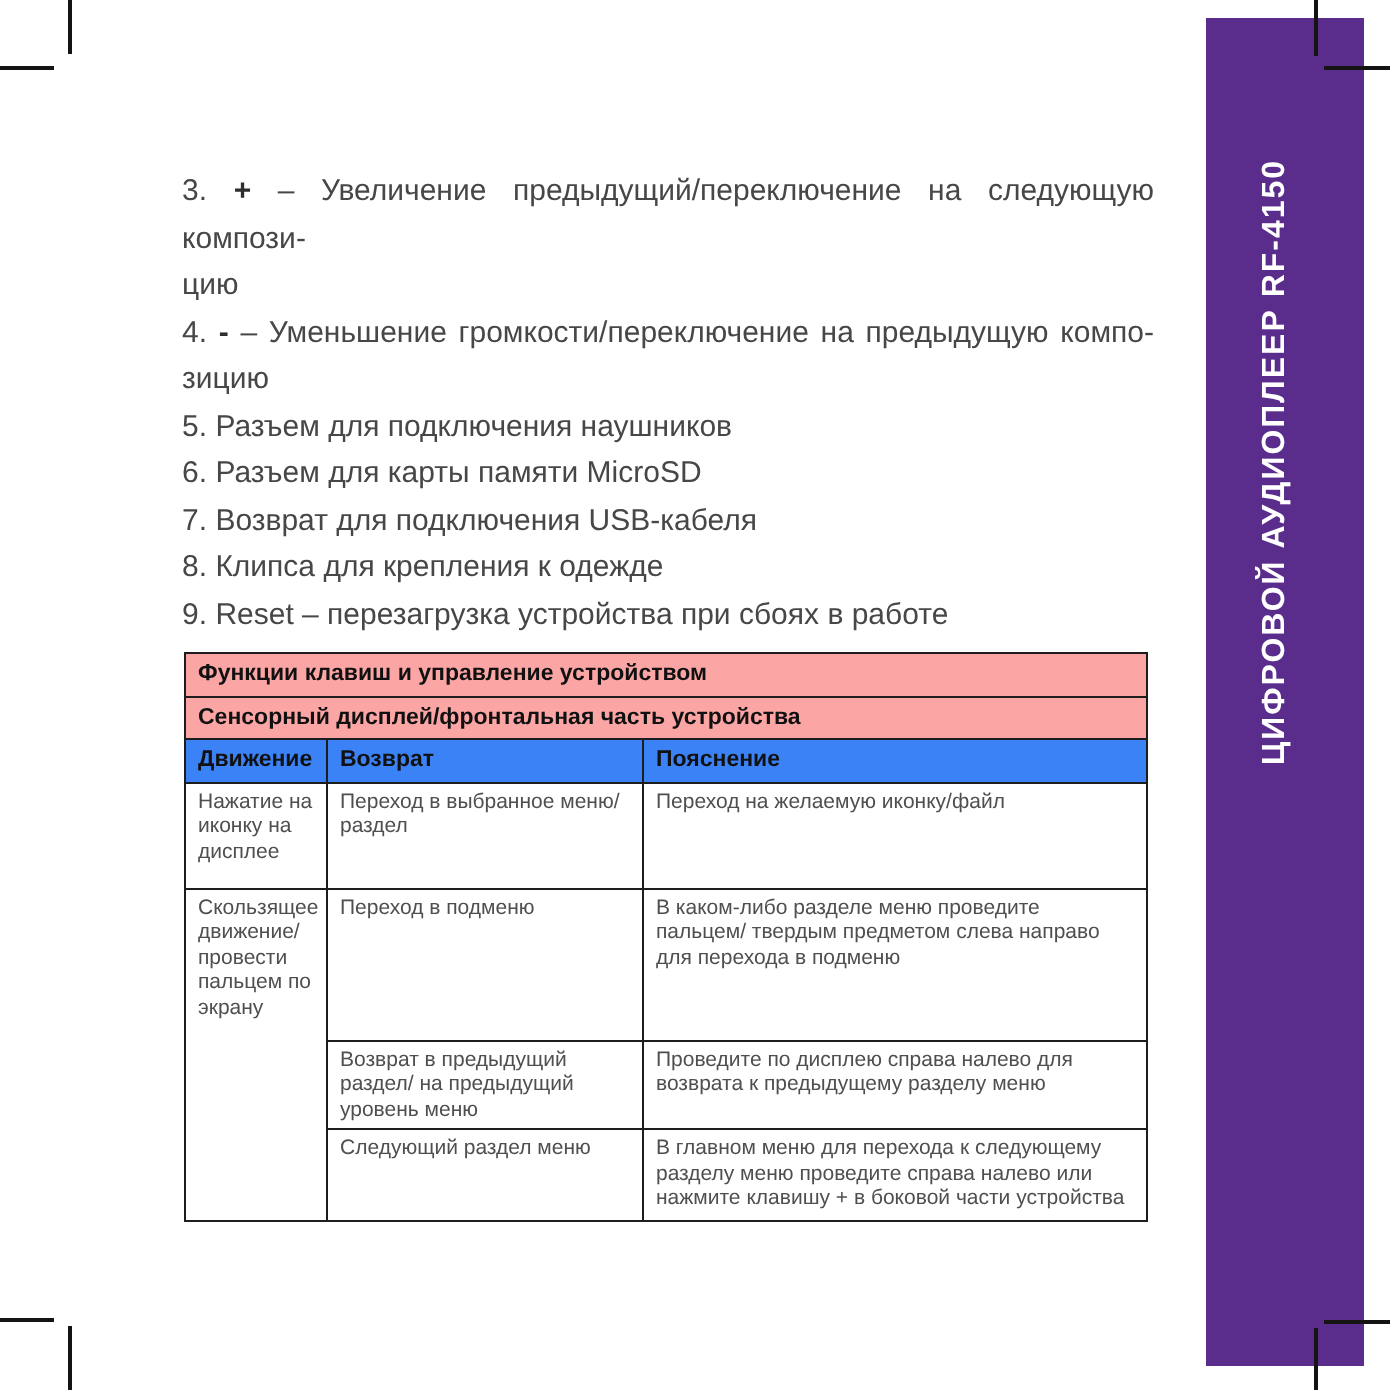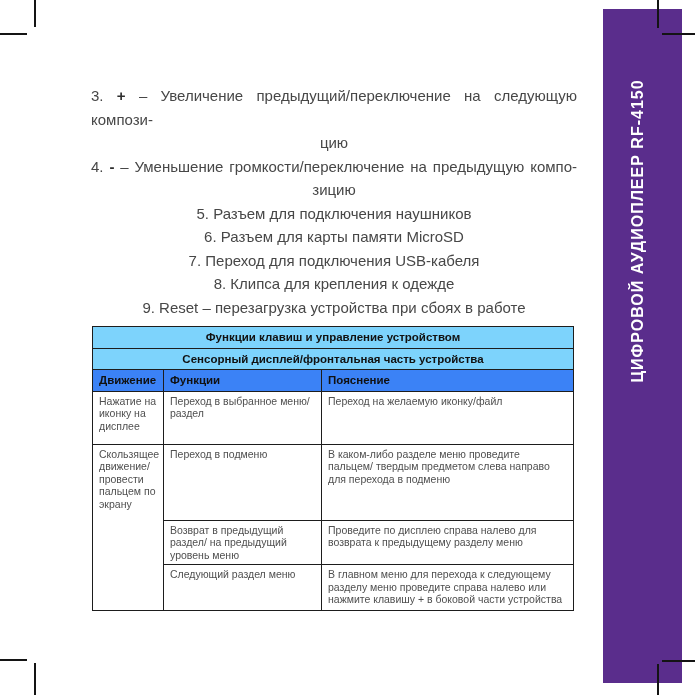--- a/index.html
+++ b/index.html
@@ -30,39 +30,39 @@
     transform-origin:center center;
     color:#ffffff;font-weight:bold;font-size:16px;letter-spacing:1px;
     white-space:nowrap;z-index:2;
   }
 
   
   .text-block{
     position:absolute;left:91px;top:84px;width:486px;
     font-size:15px;line-height:23.5px;color:#474747;
   }
-  .line{margin:0;text-align:center;}
+  .line{margin:0;}
   .line.just{text-align:justify;text-align-last:justify;}
   .sym{font-weight:bold;color:#2e2e2e;}
 
   
   .device-table{
     position:absolute;left:92px;top:326px;width:481px;
     border-collapse:collapse;table-layout:fixed;
     font-size:10.5px;line-height:12.5px;color:#4f4f4f;
   }
   .device-table td{
     border:1px solid #1d1d1d;
     padding:3px 6px 3px 6px;
     vertical-align:top;text-align:left;
     overflow:hidden;
   }
   .device-table td.gray{
-    background:#7dd3fc;font-weight:bold;color:#111111;font-size:11.5px;
-    padding-top:4px;padding-bottom:4px;text-align:center;
+    background:#fca5a5;font-weight:bold;color:#111111;font-size:11.5px;
+    padding-top:4px;padding-bottom:4px;
   }
   .device-table td.colhead{
     background:#3b82f6;font-weight:bold;color:#111111;font-size:11.5px;
     padding-top:4px;padding-bottom:4px;
   }
   col.c1{width:71px;}
   col.c2{width:158px;}
   col.c3{width:252px;}
   tr.rA{height:53px;margin-left:32px;}
   tr.rB{height:76px;}
@@ -84,41 +84,41 @@
 <div class="purple-bar" style="background: rgb(90, 45, 140);"></div>
 <div class="bar-label">ЦИФРОВОЙ АУДИОПЛЕЕР RF-4150</div>
 
 <div class="text-block">
   <p class="line just"><span>3. </span><span class="sym">+</span><span> – Увеличение предыдущий/переключение на следующую компози-</span></p>
   <p class="line"><span>цию</span></p>
   <p class="line just"><span>4. </span><span class="sym">-</span><span> – Уменьшение громкости/переключение на предыдущую компо-</span></p>
   <p class="line"><span>зицию</span></p>
   <p class="line"><span>5. </span><span>Разъем для подключения наушников</span></p>
   <p class="line"><span>6. </span><span>Разъем для карты памяти MicroSD</span></p>
-  <p class="line"><span>7. </span><span>Переход для подключения USB-кабеля</span></p>
+  <p class="line"><span>7. </span><span>Возврат для подключения USB-кабеля</span></p>
   <p class="line"><span>8. </span><span>Клипса для крепления к одежде</span></p>
   <p class="line"><span>9. </span><span>Reset – перезагрузка устройства при сбоях в работе</span></p>
 </div>
 
 <table class="device-table">
   <colgroup>
     <col class="c1">
       <col class="c2">
       <col class="c3">
   </colgroup>
   <tbody>
     <tr>
       <td colspan="3" class="gray">Функции клавиш и управление устройством</td>
     </tr>
     <tr>
       <td colspan="3" class="gray">Сенсорный дисплей/фронтальная часть устройства</td>
     </tr>
     <tr>
       <td class="colhead">Движение</td>
-      <td class="colhead">Функции</td>
+      <td class="colhead">Возврат</td>
       <td class="colhead">Пояснение</td>
     </tr>
     <tr class="rA">
       <td>Нажатие на иконку на дисплее</td>
       <td>Переход в выбранное меню/ раздел</td>
       <td>Переход на желаемую иконку/файл</td>
     </tr>
     <tr class="rB">
       <td rowspan="3">Скользящее движение/ провести пальцем по экрану</td>
       <td>Переход в подменю</td>

